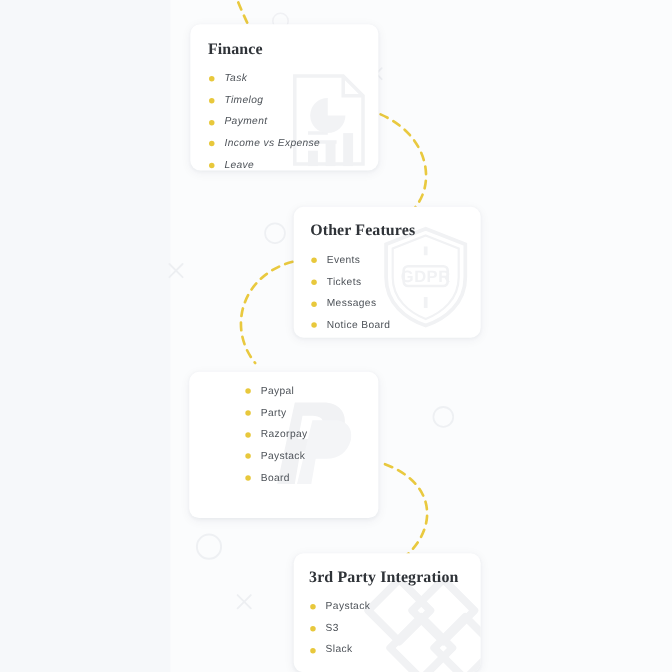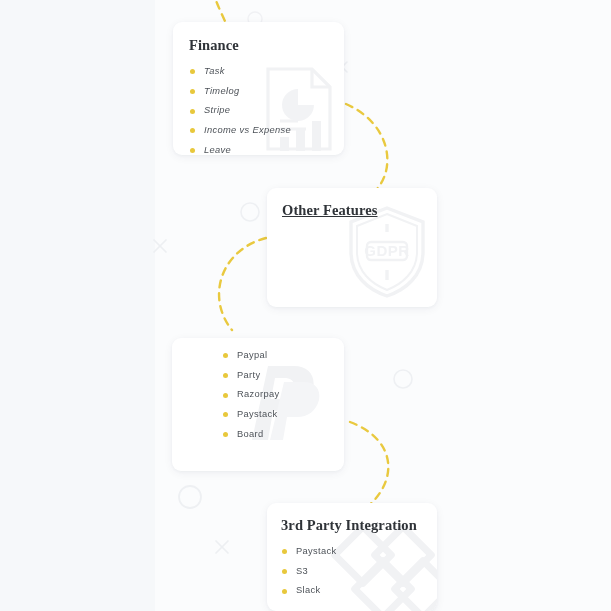--- a/index.html
+++ b/index.html
@@ -51,21 +51,21 @@
     box-shadow:0 0 0 0 rgba(0,0,0,0);
   }
   .wm{position:absolute;z-index:1;pointer-events:none;opacity:1;}
   
   #card-reports{left:173px;top:22px;width:171px;height:133px;}
   #card-reports .card-title{margin:15px 0 0 16px;}
   #card-reports .feat-list{margin:13px 0 0 17px;}
   #card-reports .feat-item{margin-bottom:10.4px;font-style:italic;}
   
   #card-other{left:267px;top:188px;width:170px;height:119px;}
-  #card-other .card-title{margin:14px 0 0 15px;text-decoration:underline;}
+  #card-other .card-title{margin:14px 0 0 15px;}
   #card-other .feat-list{margin:13px 0 0 16px;}
   #card-other .feat-item{margin-bottom:10.4px;}
   
   #card-payment{left:172px;top:338px;width:172px;height:133px;}
   #card-payment .card-title{margin:15px 0 0 15px;}
   #card-payment .feat-list{margin:13px 0 0 16px;}
   #card-payment .feat-item{margin-bottom:10.4px;padding-left:35px;}
   
   #card-third{left:267px;top:503px;width:170px;height:108px;}
   #card-third .card-title{margin:14px 0 0 14px;}
@@ -128,21 +128,21 @@
       <li class="feat-item">
           <span class="bullet"></span>
           <span>Task</span>
         </li>
       <li class="feat-item">
           <span class="bullet"></span>
           <span>Timelog</span>
         </li>
       <li class="feat-item">
           <span class="bullet"></span>
-          <span>Stripe</span>
+          <span>Payment</span>
         </li>
       <li class="feat-item">
           <span class="bullet"></span>
           <span>Income vs Expense</span>
         </li>
       <li class="feat-item">
           <span class="bullet"></span>
           <span>Leave</span>
         </li>
 
@@ -154,20 +154,39 @@
       <g fill="none" stroke="#f1f2f4" stroke-width="3.4">
         <path d="M46 6 L82 20 v30 c0 24 -18 38 -36 44 C28 88 10 74 10 50 V20 z"></path>
         <path d="M46 12 L76 24 v26 c0 20 -15 32 -30 38 C31 82 16 70 16 50 V24 z" stroke-width="2"></path>
         <rect x="26" y="40" width="40" height="18" rx="4" stroke-width="2.4"></rect>
         <path d="M46 22 v8"></path>
           <path d="M46 68 v10"></path>
       </g>
       <text x="46" y="54" text-anchor="middle" fill="#f1f2f4" font-family="Liberation Sans, sans-serif" font-size="15" font-weight="bold" letter-spacing="0.5">GDPR</text>
     </svg>
     <div class="card-title">Other Features</div>
+    <ul class="feat-list">
+      <li class="feat-item">
+          <span class="bullet"></span>
+          <span>Events</span>
+        </li>
+      <li class="feat-item">
+          <span class="bullet"></span>
+          <span>Tickets</span>
+        </li>
+      <li class="feat-item">
+          <span class="bullet"></span>
+          <span>Messages</span>
+        </li>
+      <li class="feat-item">
+          <span class="bullet"></span>
+          <span>Notice Board</span>
+        </li>
+
+    </ul>
   </div>
 
   <div class="card" id="card-payment">
     <svg class="wm" style="right:18px;top:22px;width:78px;height:92px;" viewBox="0 0 78 92">
       <g fill="#f1f2f4">
         <path d="M20 6 h26 c14 0 22 9 19 23 -3 14 -14 22 -28 22 h-12 l-5 29 h-16 z M27 18 l-4 21 h9 c8 0 13 -4 14 -11 1 -7 -3 -10 -10 -10 z"></path>
       </g>
       <g fill="#f4f5f7">
         <path d="M36 22 h20 c11 0 17 7 15 18 -3 11 -11 17 -22 17 h-10 l-4 23 h-13 z"></path>
       </g>

